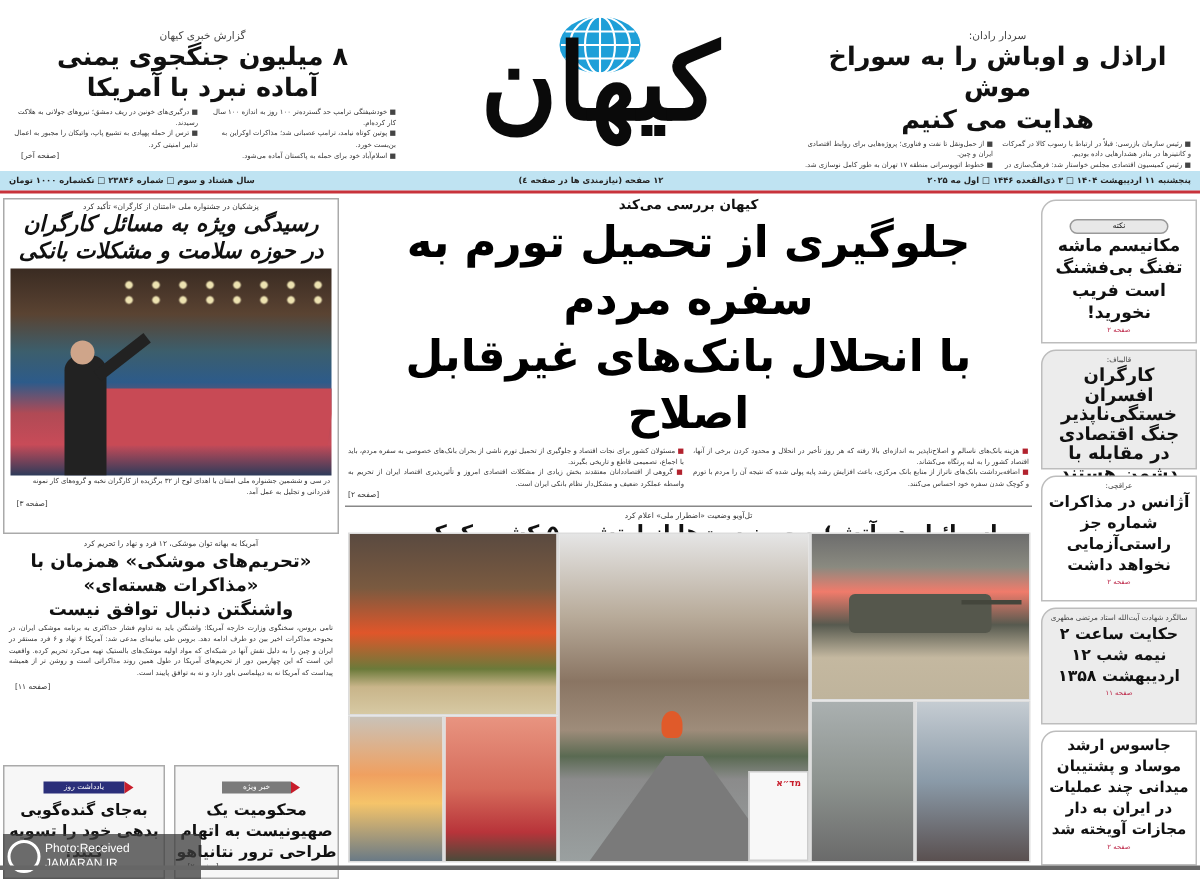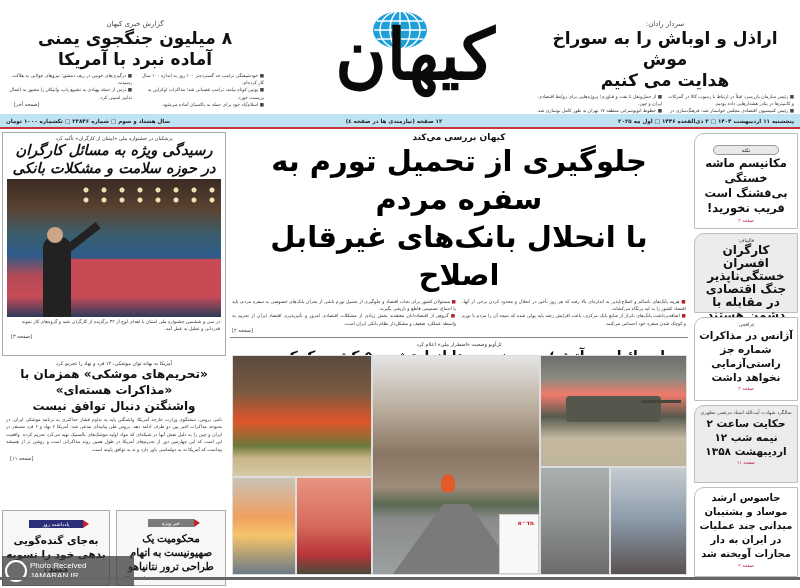--- a/index.html
+++ b/index.html
@@ -12,21 +12,21 @@
   .top-right-box { right: 0; top: 0; width: 270px; height: 114px; }
   .top-left-box { left: 0; top: 0; width: 270px; height: 114px; }
   .kicker { font-size: 7px; color: #444; text-align: center; margin-top: 20px; }
   .head-big { font-weight: bold; font-size: 17px; line-height: 21px; text-align: center; color: #111; }
   .bul-cols { display: flex; gap: 6px; padding: 2px 6px 0 6px; }
   .bul-col { flex: 1; font-size: 4.6px; line-height: 7.2px; color: #333; }
   .bul-col p::before { content: "■ "; color: #444; }
   .page-ref { font-size: 5px; color: #333; padding: 0 8px; }
 
   .logo { left: 280px; top: 2px; width: 240px; height: 96px; }
-  .logo-text { position: absolute; left: 15px; top: 8px; width: 240px; text-align: center;
+  .logo-text { position: absolute; left: 0; top: 8px; width: 240px; text-align: center;
                font-family: "DejaVu Serif", serif; font-size: 70px; font-weight: bold; line-height: 90px; color: #0a0a0a; letter-spacing: -2px; }
   .globe { position: absolute; left: 92px; top: 8px; width: 56px; height: 40px; }
 
   .datebar { left: 0; top: 114px; width: 800px; height: 13px; background: #bfe3f2; display: flex; align-items: center; justify-content: space-between; padding: 0 6px; font-size: 5.6px; font-weight: bold; color: #222; }
   .redline { left: 0; top: 127px; width: 800px; height: 2px; background: #c8333b; }
 
   
   .side { right: 2px; width: 104px; border: 1px solid #bdbdbd; border-radius: 10px 0 0 0; background: #fff; text-align: center; padding: 3px 3px; }
   .side.gray { background: #ececec; }
   .side .pill { display: inline-block; border: 1px solid #999; border-radius: 8px; background: #e8e8e8; font-size: 5px; padding: 1px 28px; }
@@ -146,21 +146,21 @@
 
 <div class="abs datebar">
   <span>پنجشنبه ۱۱ اردیبهشت ۱۴۰۴ □ ۳ ذی‌القعده ۱۴۴۶ □ اول مه ۲۰۲۵</span>
   <span>۱۲ صفحه (نیازمندی ها در صفحه ٤)</span>
   <span>سال هشتاد و سوم □ شماره ۲۳۸۴۶ □ تکشماره ۱۰۰۰ تومان</span>
 </div>
 <div class="abs redline"></div>
 
 <div class="abs side" style="top:133px;height:96px;">
   <div class="pill">نکته</div>
-  <div class="title">مکانیسم ماشه خستگی بی‌فشنگ است فریب نخورید!</div>
+  <div class="title">مکانیسم ماشه تفنگ بی‌فشنگ است فریب نخورید!</div>
   <div class="pref">صفحه ۲</div>
 </div>
 <div class="abs side gray" style="top:233px;height:80px;">
   <div class="small">قالیباف:</div>
   <div class="title" style="font-size:12px;line-height:13px">کارگران افسران خستگی‌ناپذیر جنگ اقتصادی در مقابله با دشمن هستند</div>
   <div class="pref">صفحه ۱۱</div>
 </div>
 <div class="abs side" style="top:317px;height:84px;">
   <div class="small">عراقچی:</div>
   <div class="title" style="font-size:10.5px;line-height:14px">آژانس در مذاکرات شماره جز راستی‌آزمایی نخواهد داشت</div>
@@ -234,21 +234,21 @@
 </div>
 
 <div class="abs lsec2">
   <div class="kicker2">آمریکا به بهانه توان موشکی، ۱۲ فرد و نهاد را تحریم کرد</div>
   <div class="h">«تحریم‌های موشکی» همزمان با «مذاکرات هسته‌ای»</div>
   <div class="h">واشنگتن دنبال توافق نیست</div>
   <div class="body">تامی بروس، سخنگوی وزارت خارجه آمریکا: واشنگتن باید به تداوم فشار حداکثری به برنامه موشکی ایران، در بحبوحه مذاکرات اخیر بین دو طرف ادامه دهد. بروس طی بیانیه‌ای مدعی شد: آمریکا ۶ نهاد و ۶ فرد مستقر در ایران و چین را به دلیل نقش آنها در شبکه‌ای که مواد اولیه موشک‌های بالستیک تهیه می‌کرد تحریم کرده. واقعیت این است که این چهارمین دور از تحریم‌های آمریکا در طول همین روند مذاکراتی است و روشن تر از همیشه پیداست که آمریکا نه به دیپلماسی باور دارد و نه به توافق پایبند است.</div>
   <div class="page-ref" style="text-align:left">[صفحه ۱۱]</div>
 </div>
 
-<div class="abs tag-box" style="left:116px;width:110px;font-family:Liberation Serif, serif;">
+<div class="abs tag-box" style="left:116px;width:110px;">
   <span class="tag" style="background:#7b7b7b">خبر ویژه</span>
   <div class="h">محکومیت یک صهیونیست به اتهام طراحی ترور نتانیاهو</div>
   <div class="page-ref" style="text-align:left">[صفحه ۲]</div>
 </div>
 <div class="abs tag-box" style="left:2px;width:108px;">
   <span class="tag" style="background:#2b2f7a">یادداشت روز</span>
   <div class="h">به‌جای گنده‌گویی بدهی خود را تسویه کنید!</div>
 </div>
 
 <div class="abs watermark">

